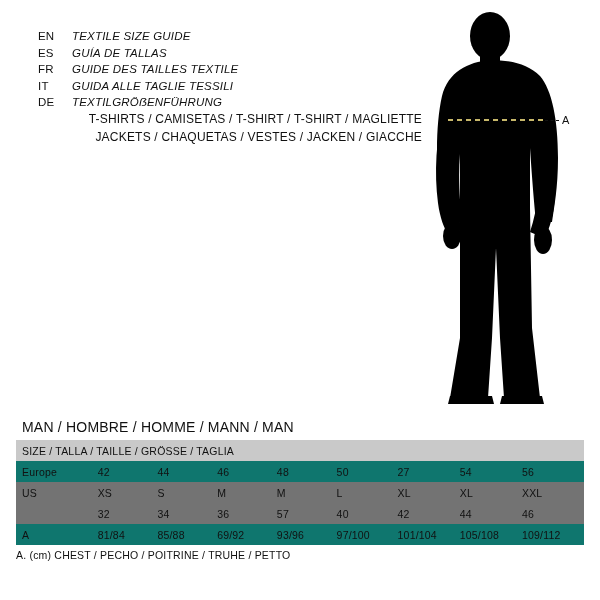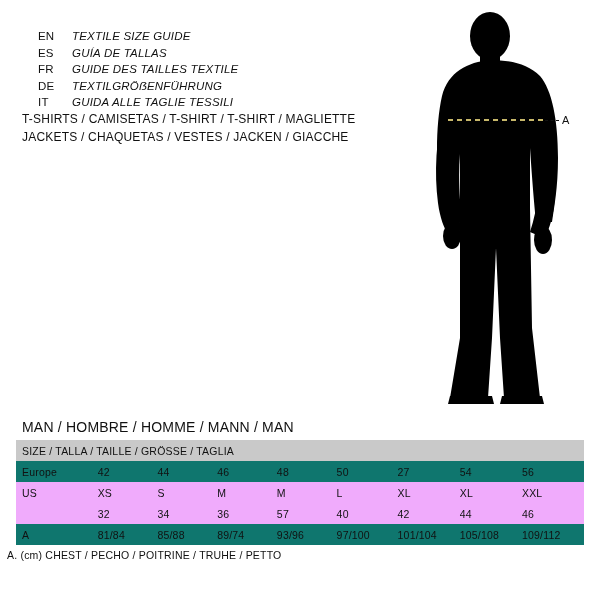--- a/index.html
+++ b/index.html
@@ -52,20 +52,21 @@
     position: absolute;
     left: 22px;
     top: 110px;
     width: 400px;
   }
   .cat-line {
     font-size: 12px;
     line-height: 18px;
     letter-spacing: 0.2px;
     color: #111;
+    text-align: right;
   }
 
   
   .figure-wrap {
     position: absolute;
     left: 400px;
     top: 8px;
     width: 200px;
     height: 400px;
   }
@@ -108,37 +109,37 @@
     height: 15px;
     vertical-align: middle;
     letter-spacing: 0.2px;
   }
   table.size-table tr.head td {
     background: #c9c9c9;
     font-size: 10.5px;
     padding-left: 6px;
   }
   table.size-table tr.shade td {
-    background: #f0abfc;
+    background: #737373;
   }
   table.size-table tr.plain td {
     background: #0f766e;
   }
   .col-label {
     width: 86px;
     padding-left: 6px !important;
   }
   .cell {
     width: 68px;
     text-align: left;
   }
 
   .footnote {
     position: absolute;
-    left: 7px;
+    left: 16px;
     top: 549px;
     font-size: 10.5px;
     letter-spacing: 0.2px;
     color: #111;
     text-align: center;
   }
 </style>
 </head>
 <body>
 
@@ -151,26 +152,26 @@
     </div>
     <div class="lang-row">
       <span class="lang-code">ES</span>
       <span class="lang-text">GUÍA DE TALLAS</span>
     </div>
     <div class="lang-row">
       <span class="lang-code">FR</span>
       <span class="lang-text">GUIDE DES TAILLES TEXTILE</span>
     </div>
     <div class="lang-row">
+      <span class="lang-code">IT</span>
+      <span class="lang-text">GUIDA ALLE TAGLIE TESSILI</span>
+    </div>
+    <div class="lang-row">
       <span class="lang-code">DE</span>
       <span class="lang-text">TEXTILGRÖẞENFÜHRUNG</span>
-    </div>
-    <div class="lang-row">
-      <span class="lang-code">IT</span>
-      <span class="lang-text">GUIDA ALLE TAGLIE TESSILI</span>
     </div>
   </div>
 
   <div class="cat-block">
     <div class="cat-line">T-SHIRTS / CAMISETAS / T-SHIRT / T-SHIRT / MAGLIETTE</div>
     <div class="cat-line">JACKETS / CHAQUETAS / VESTES / JACKEN / GIACCHE</div>
   </div>
 
   <div class="figure-wrap">
     <svg width="200" height="400" viewBox="0 0 200 400">
@@ -256,21 +257,21 @@
       <td class="cell">57</td>
       <td class="cell">40</td>
       <td class="cell">42</td>
       <td class="cell">44</td>
       <td class="cell">46</td>
     </tr>
     <tr class="plain">
       <td class="col-label">A</td>
       <td class="cell">81/84</td>
       <td class="cell">85/88</td>
-      <td class="cell">89/74</td>
+      <td class="cell">69/92</td>
       <td class="cell">93/96</td>
       <td class="cell">97/100</td>
       <td class="cell">101/104</td>
       <td class="cell">105/108</td>
       <td class="cell">109/112</td>
     </tr>
   </tbody>
     </table>
 
   <div class="footnote">A. (cm) CHEST / PECHO / POITRINE / TRUHE / PETTO</div>

